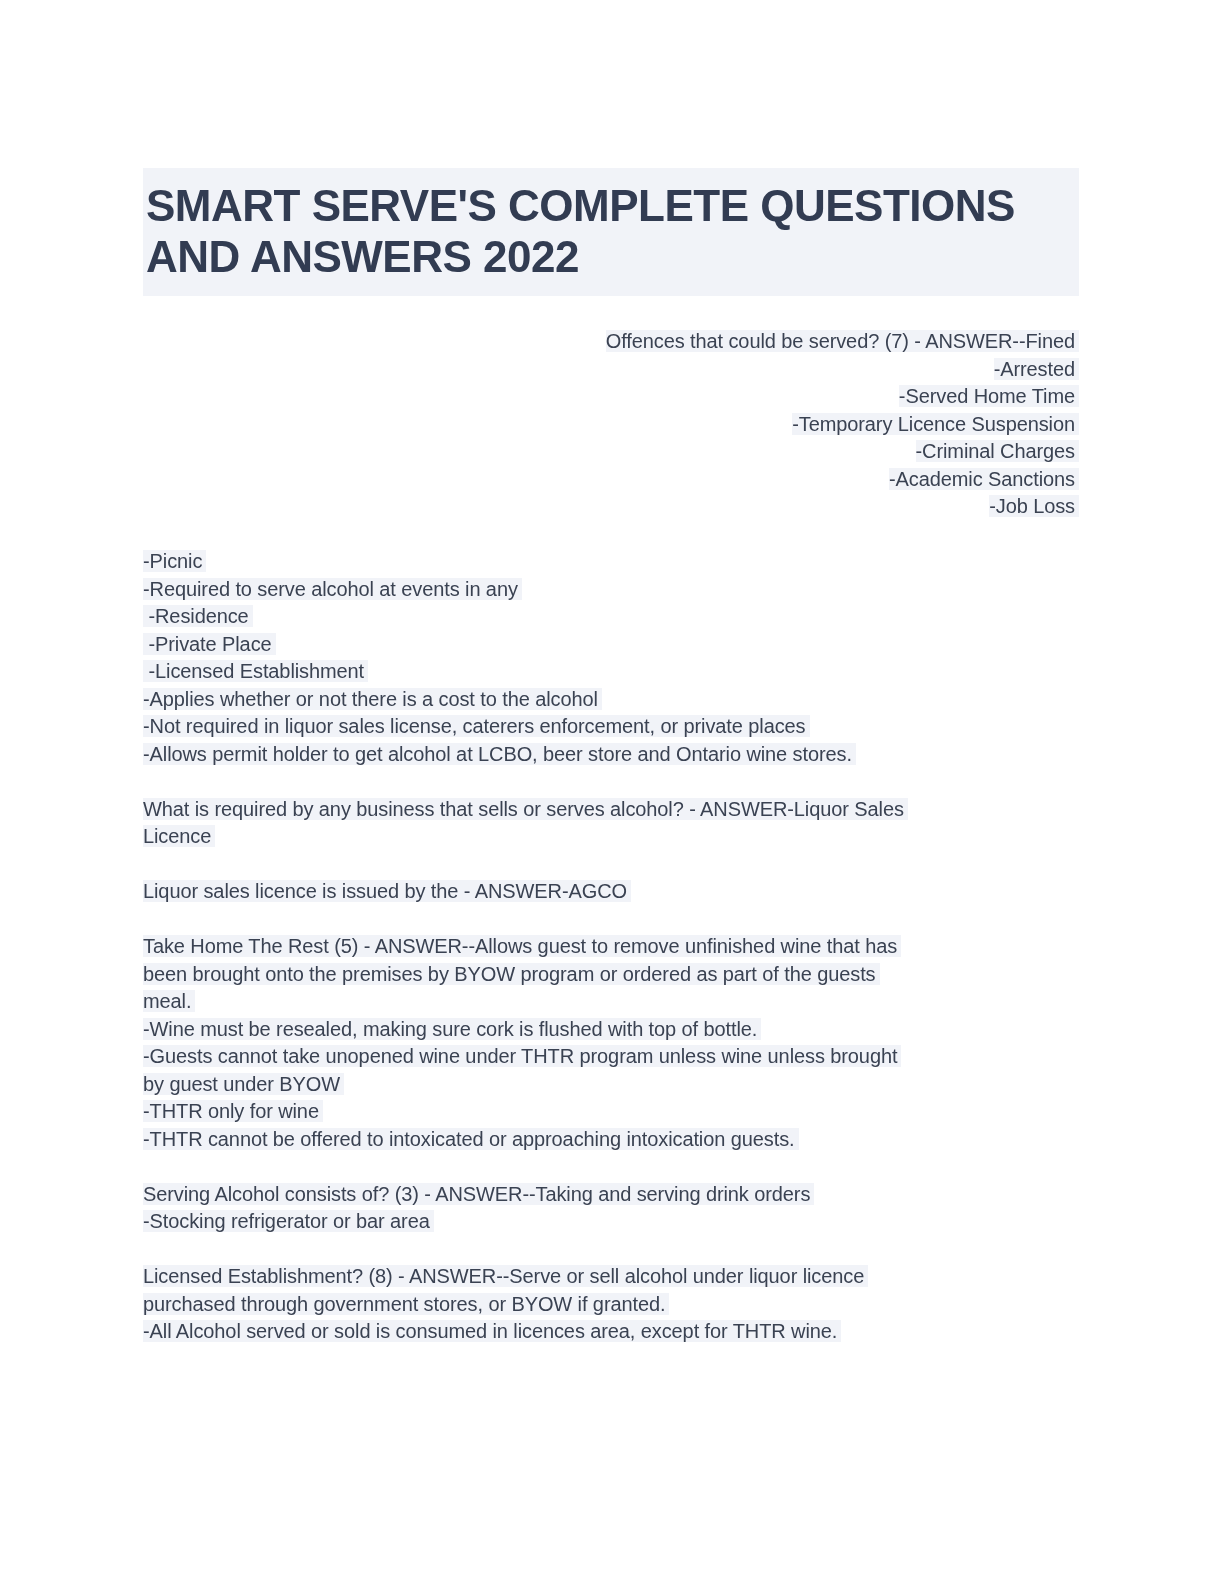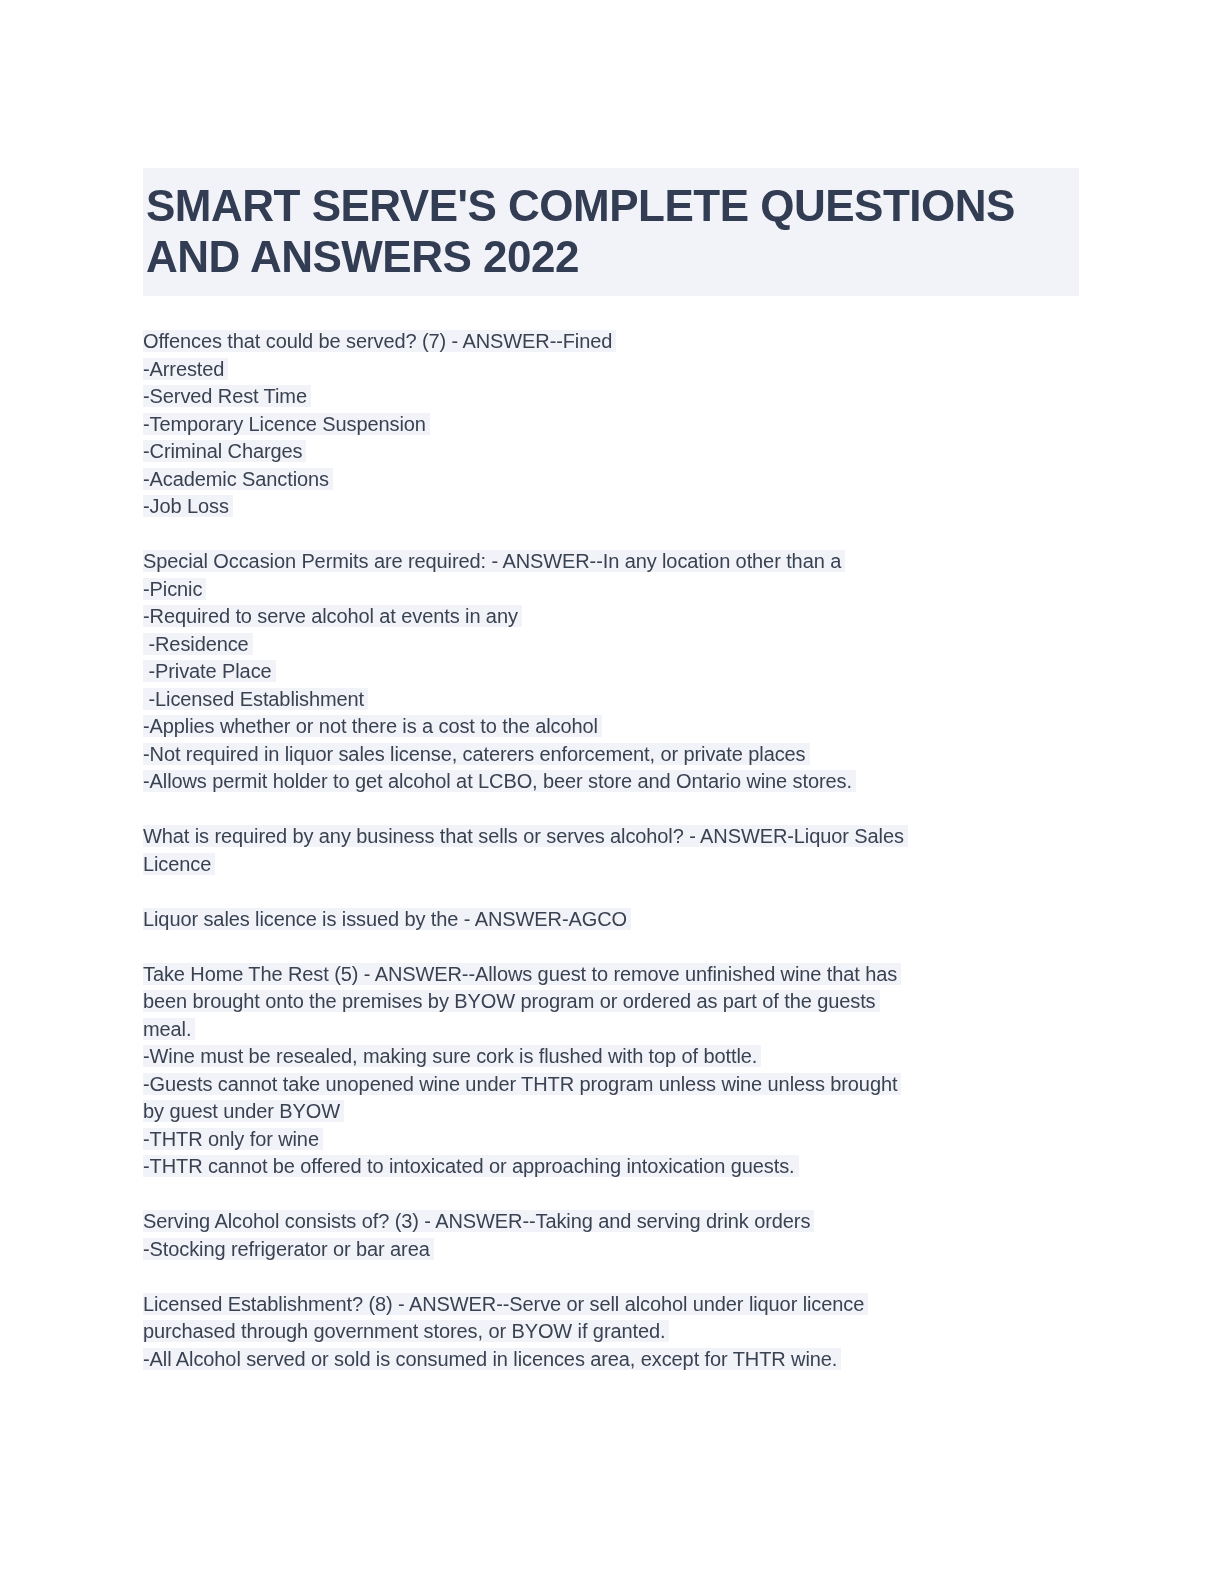--- a/index.html
+++ b/index.html
@@ -25,21 +25,21 @@
     background: #f1f3f8;
     color: #323c52;
     font-size: 44px;
     line-height: 51px;
     font-weight: bold;
     letter-spacing: -0.5px;
     padding: 12px 4px 14px 3px;
     margin-bottom: 32px;
   }
   .section { margin-top: 27.5px; }
-  .section:first-of-type { margin-top: 0; }
+  .section:first-of-type { margin-top: 0; text-align: right; }
   .line {
     font-size: 20px;
     line-height: 27.5px;
     letter-spacing: -0.1px;
     min-height: 27.5px;
   }
   .hl {
     background: #f1f3f8;
     white-space: pre-wrap;
     padding-right: 4px;
@@ -49,29 +49,28 @@
 <body>
 
 <div class="page">
   <div class="content">
 
     <h1 class="doc-title">SMART SERVE'S COMPLETE QUESTIONS AND ANSWERS 2022</h1>
 
     <div class="section">
       <div class="line"><span class="hl">Offences that could be served? (7) - ANSWER--Fined</span></div>
       <div class="line"><span class="hl">-Arrested</span></div>
-      <div class="line"><span class="hl">-Served Rest Time</span></div>
+      <div class="line"><span class="hl">-Served Home Time</span></div>
       <div class="line"><span class="hl">-Temporary Licence Suspension</span></div>
       <div class="line"><span class="hl">-Criminal Charges</span></div>
       <div class="line"><span class="hl">-Academic Sanctions</span></div>
       <div class="line"><span class="hl">-Job Loss</span></div>
     </div>
 
     <div class="section">
-      <div class="line"><span class="hl">Special Occasion Permits are required: - ANSWER--In any location other than a</span></div>
       <div class="line"><span class="hl">-Picnic</span></div>
       <div class="line"><span class="hl">-Required to serve alcohol at events in any</span></div>
       <div class="line"><span class="hl"> -Residence</span></div>
       <div class="line"><span class="hl"> -Private Place</span></div>
       <div class="line"><span class="hl"> -Licensed Establishment</span></div>
       <div class="line"><span class="hl">-Applies whether or not there is a cost to the alcohol</span></div>
       <div class="line"><span class="hl">-Not required in liquor sales license, caterers enforcement, or private places</span></div>
       <div class="line"><span class="hl">-Allows permit holder to get alcohol at LCBO, beer store and Ontario wine stores.</span></div>
     </div>
 

